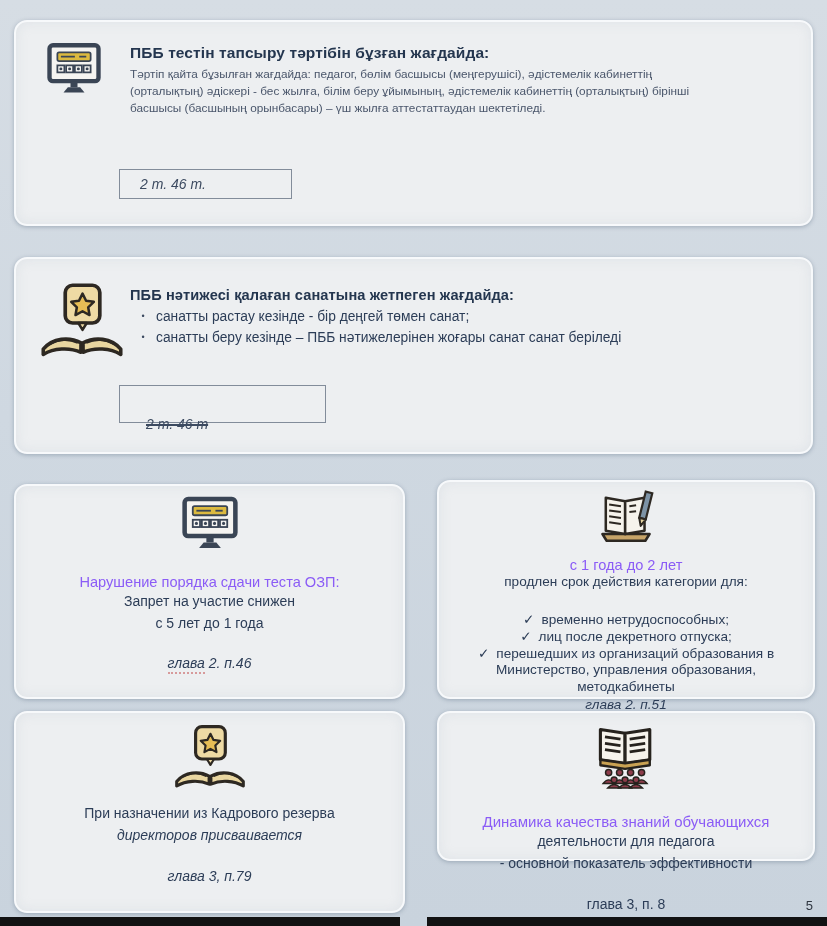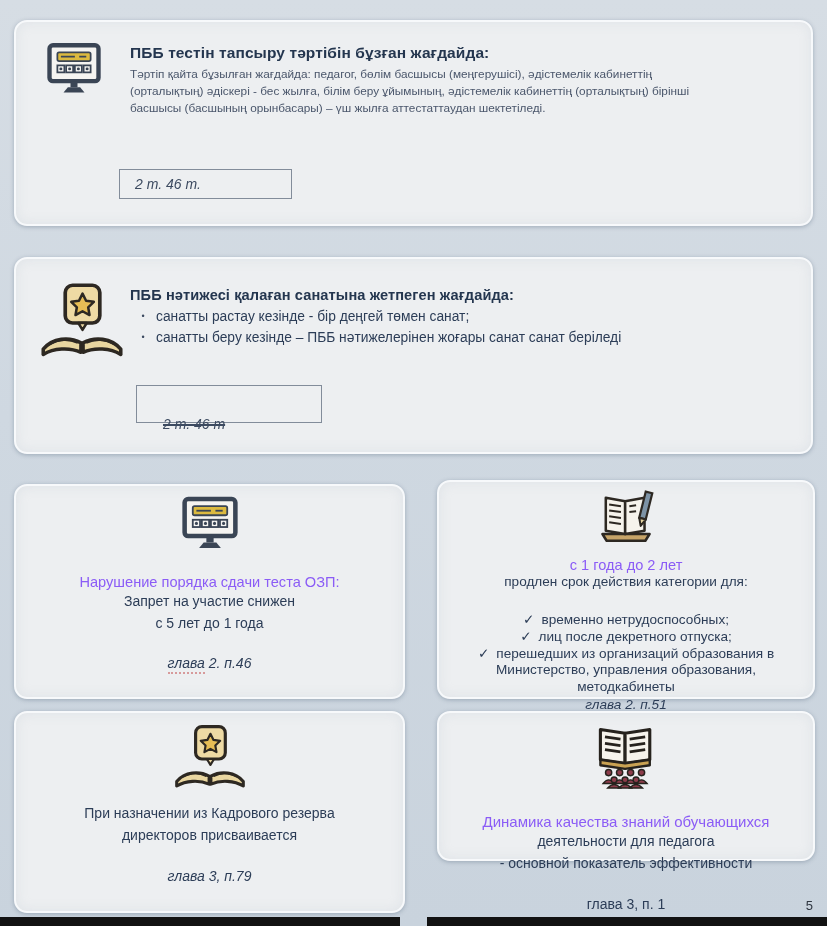--- a/index.html
+++ b/index.html
@@ -16,30 +16,30 @@
     box-sizing:border-box;
   }
   .abs{position:absolute;}
   
   .c1-icon{left:30px;top:16px;width:56px;height:60px;}
   .c1-body{left:114px;top:22px;width:660px;}
   .t-title{font-size:15.5px;font-weight:bold;color:#24364f;letter-spacing:.1px;}
   .c1-sub{margin-top:17px;font-size:13.6px;font-weight:bold;color:#24364f;}
   .c1-para{margin-top:4px;width:586px;font-size:11.8px;line-height:1.43;color:#4a566b;}
   .refbox{position:absolute;border:1.5px solid #828c9a;box-sizing:border-box;color:#3c4a60;}
-  .refbox1{left:103px;top:147px;width:173px;height:30px;display:flex;align-items:center;padding-left:15px;
+  .refbox1{left:103px;top:147px;width:173px;height:30px;display:flex;align-items:center;padding-left:20px;
     font-style:italic;font-size:14px;}
   
   .c2-icon{left:22px;top:22px;width:88px;height:84px;}
   .c2-body{left:114px;top:28px;width:650px;}
   .blist{margin-top:3px;}
   .brow{display:flex;font-size:13.8px;line-height:21px;color:#2c3d57;}
   .bmark{width:26px;text-align:center;font-size:9px;line-height:21px;color:#3c4a60;}
   .btext{width:480px;}
-  .refbox2{left:120px;top:126px;width:186px;height:38px;}
+  .refbox2{left:103px;top:126px;width:207px;height:38px;}
   .refstruck{position:absolute;left:26px;bottom:-10px;font-style:italic;font-size:14px;
     text-decoration:line-through;text-decoration-thickness:1.5px;color:#3c4a60;background:transparent;}
   
   .center-card{display:flex;flex-direction:column;align-items:center;text-align:center;}
   .gtitle{font-weight:normal;font-size:14.6px;color:#8b5cf6;}
   .gline{font-size:14px;line-height:22px;color:#2c3d57;}
   .gref{font-style:italic;font-size:14px;color:#2c3d57;}
   .sp-word{border-bottom:2px dotted rgba(197,84,84,.55);padding-bottom:1px;}
   .chk-list{margin-top:22px;}
   .chk-row{font-size:13.6px;line-height:16.8px;color:#2c3d57;width:340px;}
@@ -192,21 +192,21 @@
         <rect x="26" y="4" width="33" height="36" rx="7" fill="#eedaa4" stroke="#2d2822" stroke-width="3.5"></rect>
         <path d="M42.5 12 l3.4 6.8 7.4 1 -5.4 5.2 1.3 7.4 -6.7-3.6 -6.7 3.6 1.3-7.4 -5.4-5.2 7.4-1 z" fill="#e7bd55" stroke="#2d2822" stroke-width="2.4" stroke-linejoin="round"></path>
         <path d="M38.5 40 l4 6.5 4-6.5 z" fill="#eedaa4" stroke="#2d2822" stroke-width="2.4" stroke-linejoin="round"></path>
         <path d="M5 65 C14 54 30 53 41 59 L41 68 C30 63 15 64 5 70 Z" fill="#e9d6a0" stroke="#2d2822" stroke-width="3.4" stroke-linejoin="round"></path>
         <path d="M79 65 C70 54 54 53 43 59 L43 68 C54 63 69 64 79 70 Z" fill="#e9d6a0" stroke="#2d2822" stroke-width="3.4" stroke-linejoin="round"></path>
         <path d="M12 60 C20 55 30 55 38 59 M46 59 C54 55 64 55 72 60" fill="none" stroke="#2d2822" stroke-width="2"></path>
       </svg>
     </div>
     <div style="margin-top:8px;">
       <div class="gline" style="line-height:21.5px;">При назначении из Кадрового резерва</div>
-      <div class="gline" style="line-height:21.5px;">директоров присваивается</div>
+      <div class="gline" style="line-height:21.5px;font-style:italic;">директоров присваивается</div>
     </div>
     <div class="gref" style="margin-top:22px;">глава 3, п.79</div>
   </div>
 
   <div class="card center-card" style="left:437px;top:711px;width:378px;height:150px;">
     <div style="margin-top:12px;">
       <svg viewBox="0 0 72 70" width="66" height="64">
         <path d="M8 5 L35 9 L35 42 L8 38 Z" fill="#f6f3ec" stroke="#26221d" stroke-width="3.4" stroke-linejoin="round"></path>
         <path d="M62 5 L35 9 L35 42 L62 38 Z" fill="#f6f3ec" stroke="#26221d" stroke-width="3.4" stroke-linejoin="round"></path>
         <g stroke="#26221d" stroke-width="3">
@@ -234,19 +234,19 @@
             <path d="M28 69 q7 -8 14 0 z"></path>
             <path d="M40 69 q7 -8 14 0 z"></path>
         </g>
       </svg>
     </div>
     <div style="margin-top:24px;">
       <div class="gtitle" style="font-size:15px;">Динамика качества знаний обучающихся</div>
       <div class="gline">деятельности для педагога</div>
       <div class="gline">- основной показатель эффективности</div>
     </div>
-    <div class="gline" style="margin-top:19px;">глава 3, п. 1</div>
+    <div class="gline" style="margin-top:19px;">глава 3, п. 8</div>
   </div>
 
   <div class="pageno">5</div>
   <div class="bar barL"></div>
   <div class="bar barR"></div>
 </div>
 
 </body></html>

